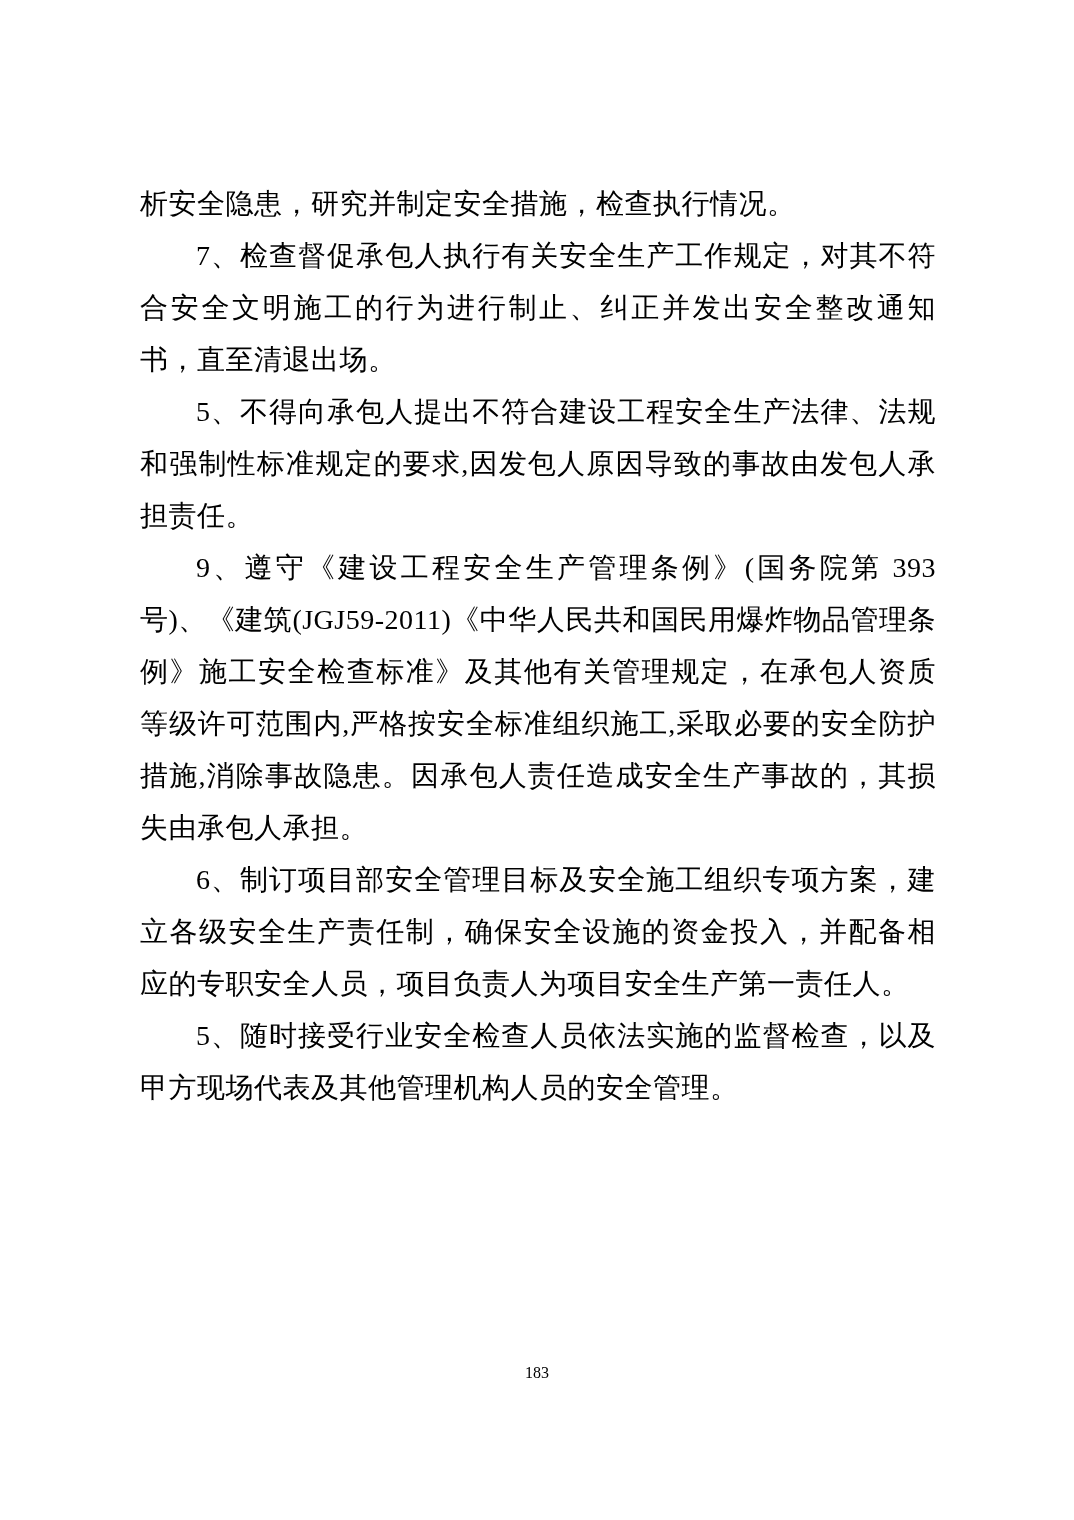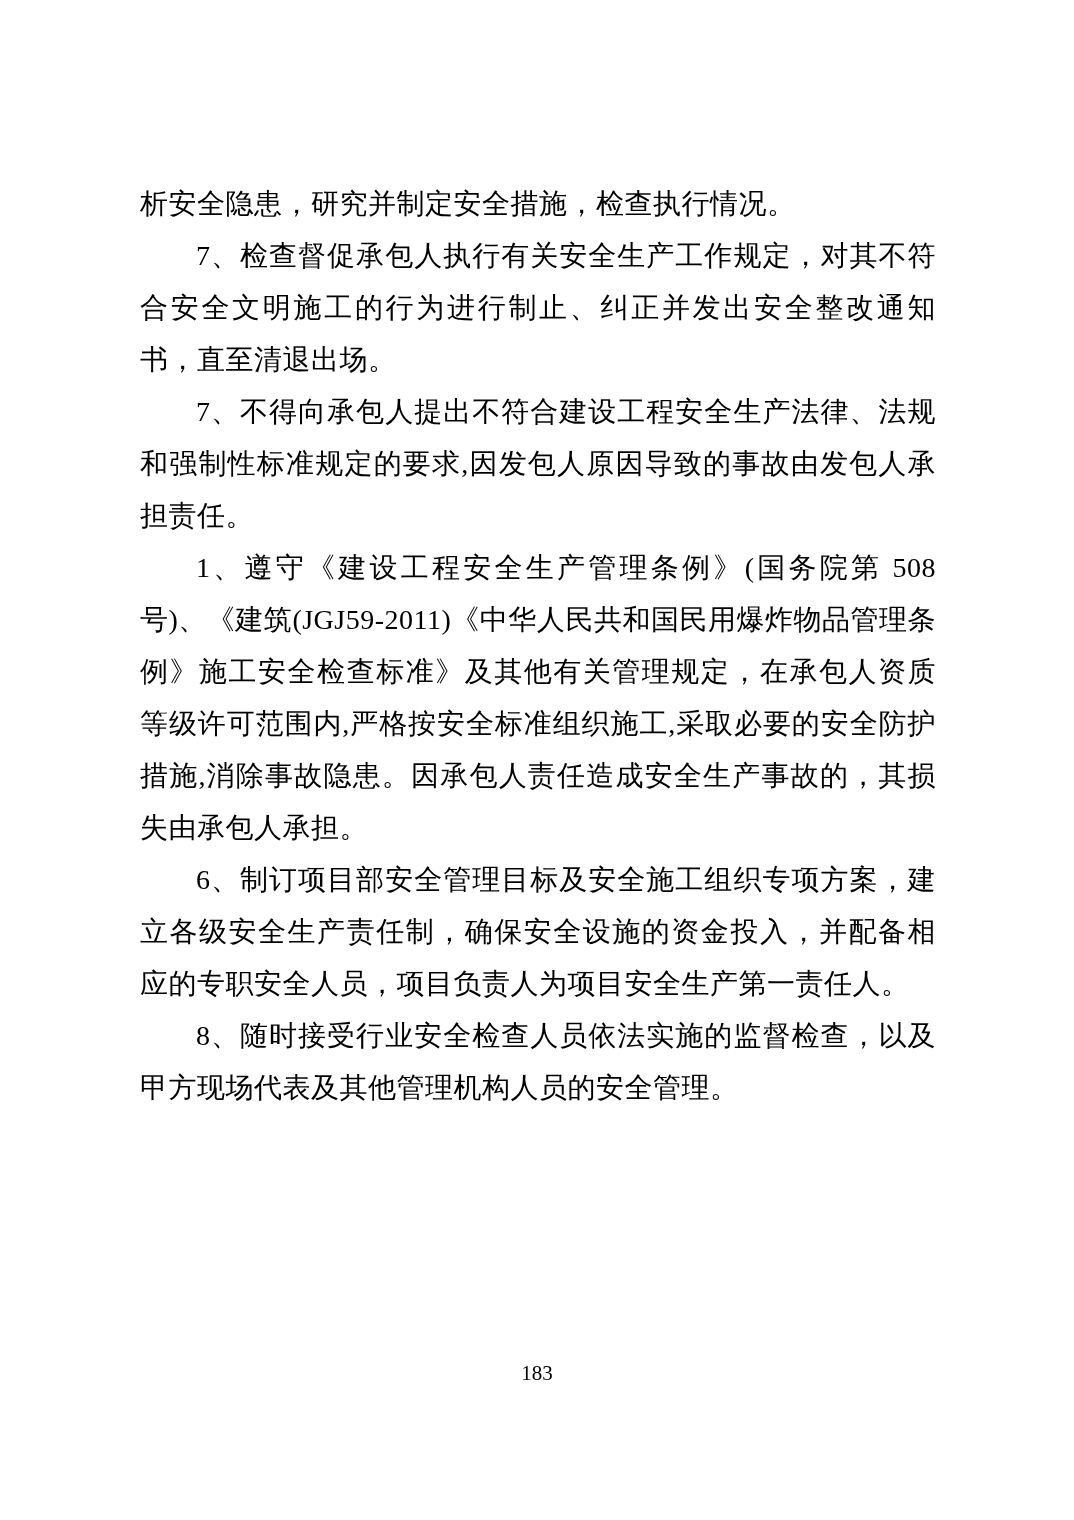--- a/index.html
+++ b/index.html
@@ -42,31 +42,31 @@
     font-family: "Liberation Sans", sans-serif;
     text-indent: 2em;
     letter-spacing: 0.5px;
   }
   .page-number {
     position: absolute;
     top: 1358px;
     left: 0;
     width: 100%;
     text-align: center;
-    font-size: 21px;
+    font-size: 16px;
     line-height: 30px;
     font-family: "Liberation Serif", serif;
   }
 </style>
 </head>
 <body>
 
 <div class="page">
   <div class="content">
     <p class="para no-indent">析安全隐患，研究并制定安全措施，检查执行情况。</p>
     <p class="para">7、检查督促承包人执行有关安全生产工作规定，对其不符合安全文明施工的行为进行制止、纠正并发出安全整改通知书，直至清退出场。</p>
-    <p class="para">7、不得向承包人提出不符合建设工程安全生产法律、法规和强制性标准规定的要求,因发包人原因导致的事故由发包人承担责任。</p>
-    <p class="para">1、遵守《建设工程安全生产管理条例》(国务院第 508 号)、《建筑(JGJ59-2011)《中华人民共和国民用爆炸物品管理条例》施工安全检查标准》及其他有关管理规定，在承包人资质等级许可范围内,严格按安全标准组织施工,采取必要的安全防护措施,消除事故隐患。因承包人责任造成安全生产事故的，其损失由承包人承担。</p>
+    <p class="para">5、不得向承包人提出不符合建设工程安全生产法律、法规和强制性标准规定的要求,因发包人原因导致的事故由发包人承担责任。</p>
+    <p class="para">9、遵守《建设工程安全生产管理条例》(国务院第 393 号)、《建筑(JGJ59-2011)《中华人民共和国民用爆炸物品管理条例》施工安全检查标准》及其他有关管理规定，在承包人资质等级许可范围内,严格按安全标准组织施工,采取必要的安全防护措施,消除事故隐患。因承包人责任造成安全生产事故的，其损失由承包人承担。</p>
     <p class="para">6、制订项目部安全管理目标及安全施工组织专项方案，建立各级安全生产责任制，确保安全设施的资金投入，并配备相应的专职安全人员，项目负责人为项目安全生产第一责任人。</p>
-    <p class="para">8、随时接受行业安全检查人员依法实施的监督检查，以及甲方现场代表及其他管理机构人员的安全管理。</p>
+    <p class="para">5、随时接受行业安全检查人员依法实施的监督检查，以及甲方现场代表及其他管理机构人员的安全管理。</p>
   </div>
   <div class="page-number">183</div>
 </div>
 
 </body></html>

